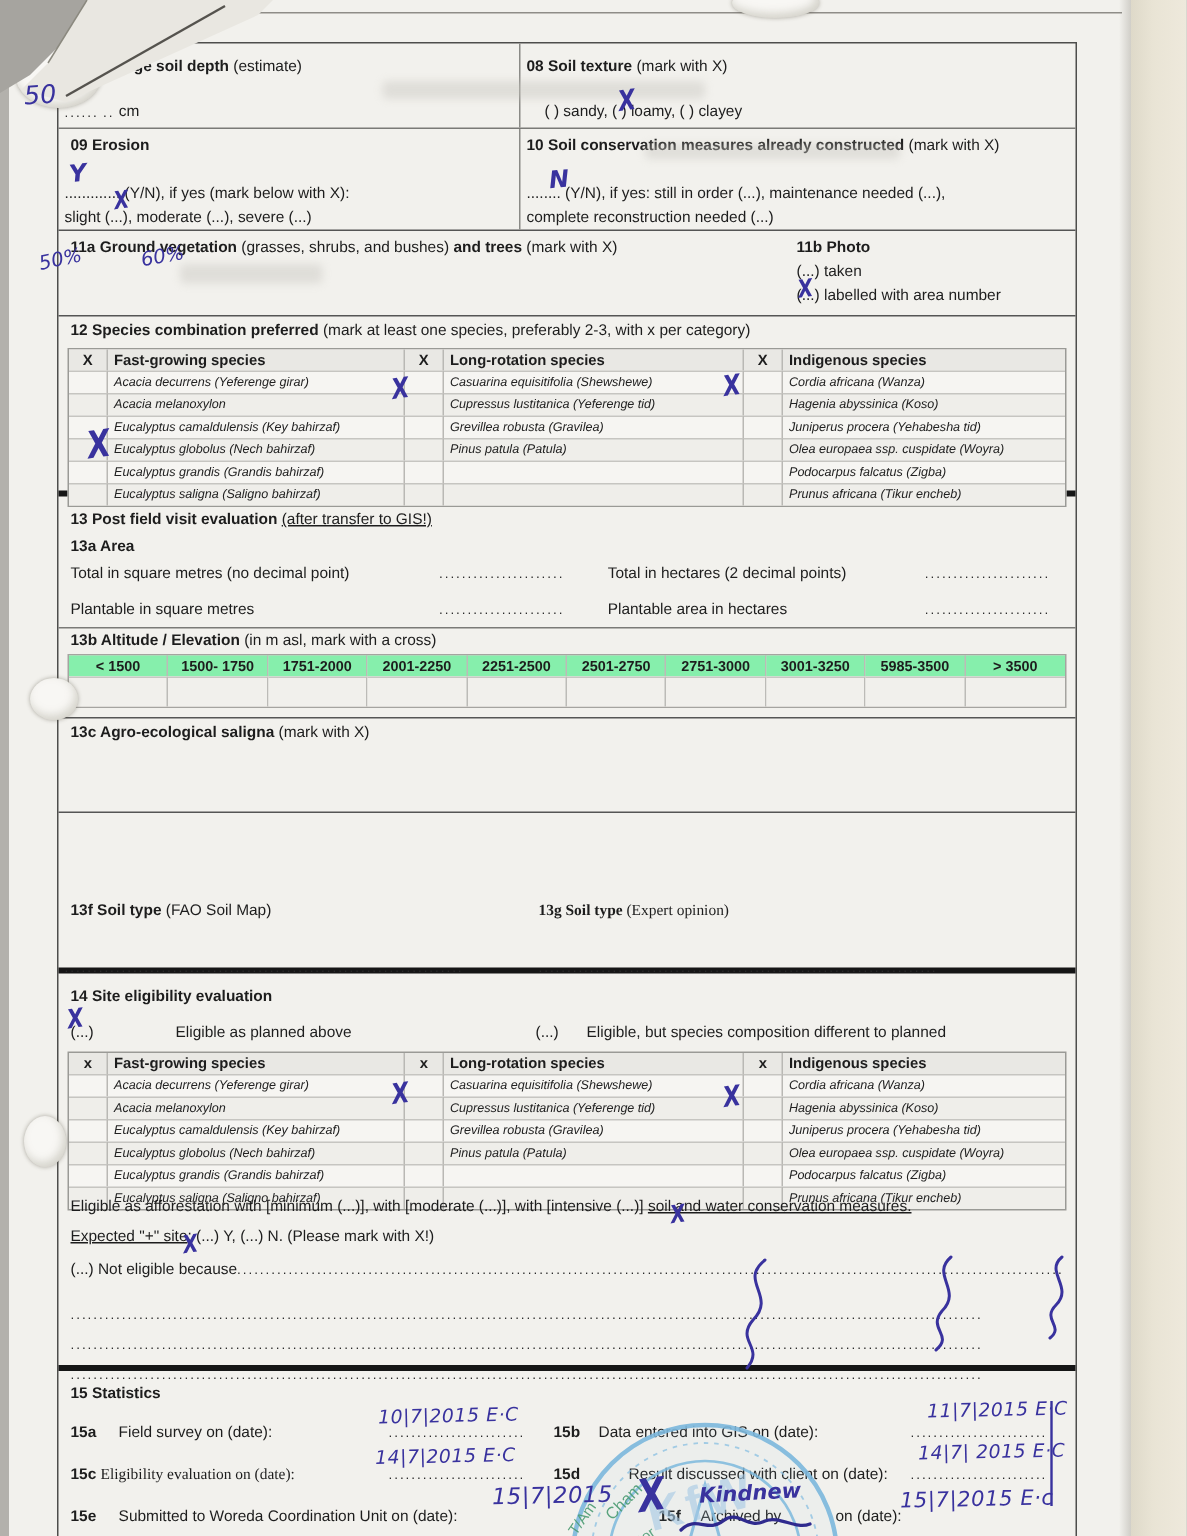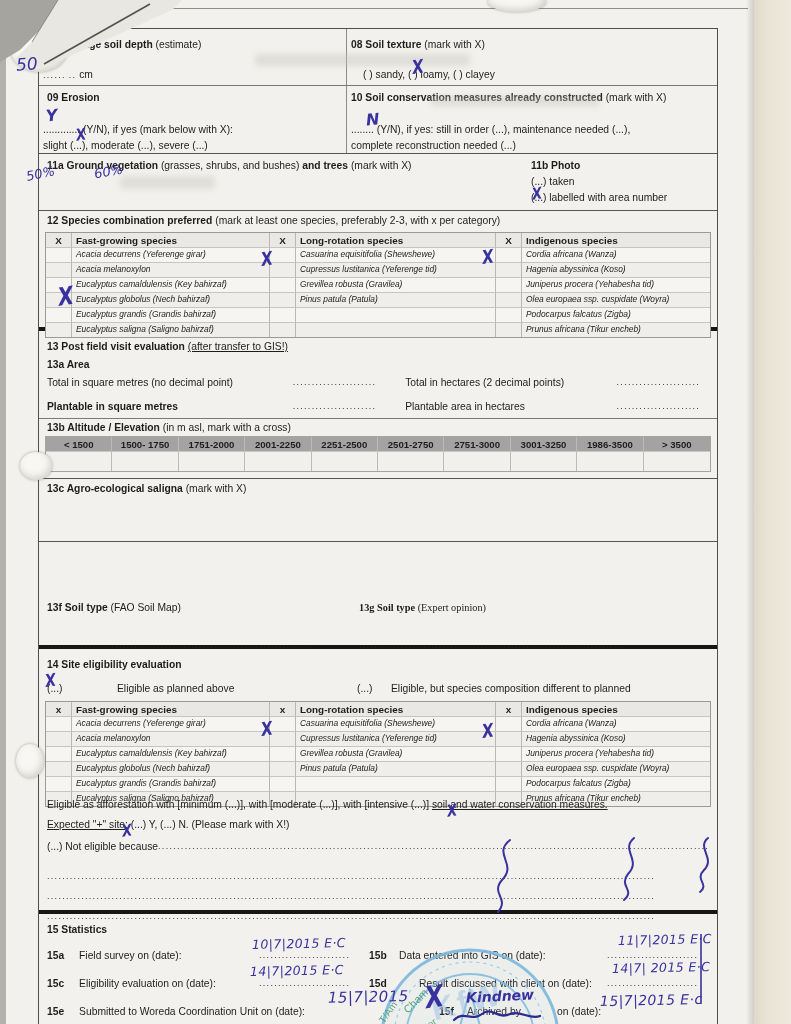--- a/index.html
+++ b/index.html
@@ -30,21 +30,21 @@
   .trow>div:last-child{border-right:none;}
   .thead>div{border-top:none;background:#e9e8e4;font-weight:bold;font-size:9.9px;padding-top:2px;padding-bottom:1px;}
   .thead .cx{text-align:center;}
   .srow>div{height:13px;font-size:8.4px;font-style:italic;color:#222;padding-top:1px;}
   .srow:nth-child(odd)>div{background:#efeeea;}
   
   .alt{position:absolute;border:1px solid #a5a4a0;background:#f3f2ee;}
   .altrow{display:grid;grid-template-columns:repeat(10,1fr);}
   .altrow>div{border-right:1px solid #bcbbb7;text-align:center;overflow:hidden;white-space:nowrap;}
   .altrow>div:last-child{border-right:none;}
-  .alth>div{background:#a3a3a3;font-weight:bold;font-size:9.6px;padding:2px 0 1px;}
+  .alth>div{background:#86efac;font-weight:bold;font-size:9.6px;padding:2px 0 1px;}
   .altb>div{height:19px;background:#f1f0ec;border-top:1px solid #c8c7c3;}
   
   .zone{position:absolute;background:#e9e8e4;border:1px solid #b0afab;display:flex;align-items:center;font-weight:bold;font-size:9.7px;}
   
   .hw{position:absolute;color:#39329e;font-family:"DejaVu Sans",sans-serif;font-style:italic;white-space:nowrap;z-index:30;}
   .hwx{font-weight:bold;transform:rotate(-8deg) scaleY(1.25);}
   .hwdate{font-size:12.5px;letter-spacing:.4px;transform:rotate(-1.2deg);font-weight:500;}
   .sticker{position:absolute;background:#f8f7f4;border-radius:50%;box-shadow:0 0 3px rgba(80,75,60,.45), inset -2px -3px 6px rgba(150,145,130,.35);z-index:25;}
   .ghost{position:absolute;background:#c8c6c0;filter:blur(3px);opacity:.45;border-radius:3px;z-index:1;}
   svg.mark{position:absolute;z-index:30;overflow:visible;}
@@ -170,42 +170,42 @@
       <span class="u">(after transfer to GIS!)</span>
     </div>
     <div class="abs t b" style="left:8px;top:24px;">13a Area</div>
     <div class="abs t" style="left:8px;top:42px;width:660px;display:flex;">
       <span style="width:258px;">Total in square metres (no decimal point)</span>
       <span class="dots" style="width:95px;">......................</span>
       <span style="width:222px;padding-left:22px;">Total in hectares (2 decimal points)</span>
       <span class="dots" style="width:95px;">......................</span>
     </div>
     <div class="abs t" style="left:8px;top:66px;width:660px;display:flex;">
-      <span style="width:258px;font-weight:bold;">Plantable in square metres</span>
+      <span style="width:258px;">Plantable in square metres</span>
       <span class="dots" style="width:95px;">......................</span>
       <span style="width:222px;padding-left:22px;">Plantable area in hectares</span>
       <span class="dots" style="width:95px;">......................</span>
     </div>
   </div>
 
   <div class="row bb2" style="top:390px;height:60px;">
     <div class="abs t" style="left:8px;top:3px;">
       <span class="b">13b Altitude / Elevation</span><span> (in m asl, mark with a cross)</span>
     </div>
     <div class="alt" style="left:6px;top:17px;width:664px;">
       <div class="altrow alth">
         <div>&lt; 1500</div>
         <div>1500- 1750</div>
         <div>1751-2000</div>
         <div>2001-2250</div>
         <div>2251-2500</div>
         <div>2501-2750</div>
         <div>2751-3000</div>
         <div>3001-3250</div>
-        <div>1986-3500</div>
+        <div>5985-3500</div>
         <div>&gt; 3500</div>
       </div>
       <div class="altrow altb">
         <div></div>
           <div></div>
           <div></div>
           <div></div>
           <div></div>
           <div></div>
           <div></div>
@@ -324,21 +324,21 @@
     <div class="abs t" style="left:8px;top:32px;width:662px;">
       <span class="b">15a</span>
       <span style="margin-left:12px;">Field survey on (date):</span>
       <span class="dots" style="position:absolute;left:212px;width:110px;">........................</span>
       <span class="b" style="position:absolute;left:322px;">15b</span>
       <span style="position:absolute;left:352px;">Data entered into GIS on (date):</span>
       <span class="dots" style="position:absolute;left:560px;width:108px;">........................</span>
     </div>
     <div class="abs t" style="left:8px;top:60px;width:662px;">
       <span class="b">15c</span>
-      <span style="margin-left:12px;">Eligibility evaluation on (date):</span>
+      <span style="font-family:Liberation Serif, serif;">Eligibility evaluation on (date):</span>
       <span class="dots" style="position:absolute;left:212px;width:110px;">........................</span>
       <span class="b" style="position:absolute;left:322px;">15d</span>
       <span style="position:absolute;left:372px;">Result discussed with client on (date):</span>
       <span class="dots" style="position:absolute;left:560px;width:108px;">........................</span>
     </div>
     <div class="abs t" style="left:8px;top:88px;width:662px;">
       <span class="b">15e</span>
       <span style="margin-left:12px;">Submitted to Woreda Coordination Unit on (date):</span>
       <span class="b" style="position:absolute;left:392px;">15f</span>
       <span style="position:absolute;left:420px;">Archived by</span>

